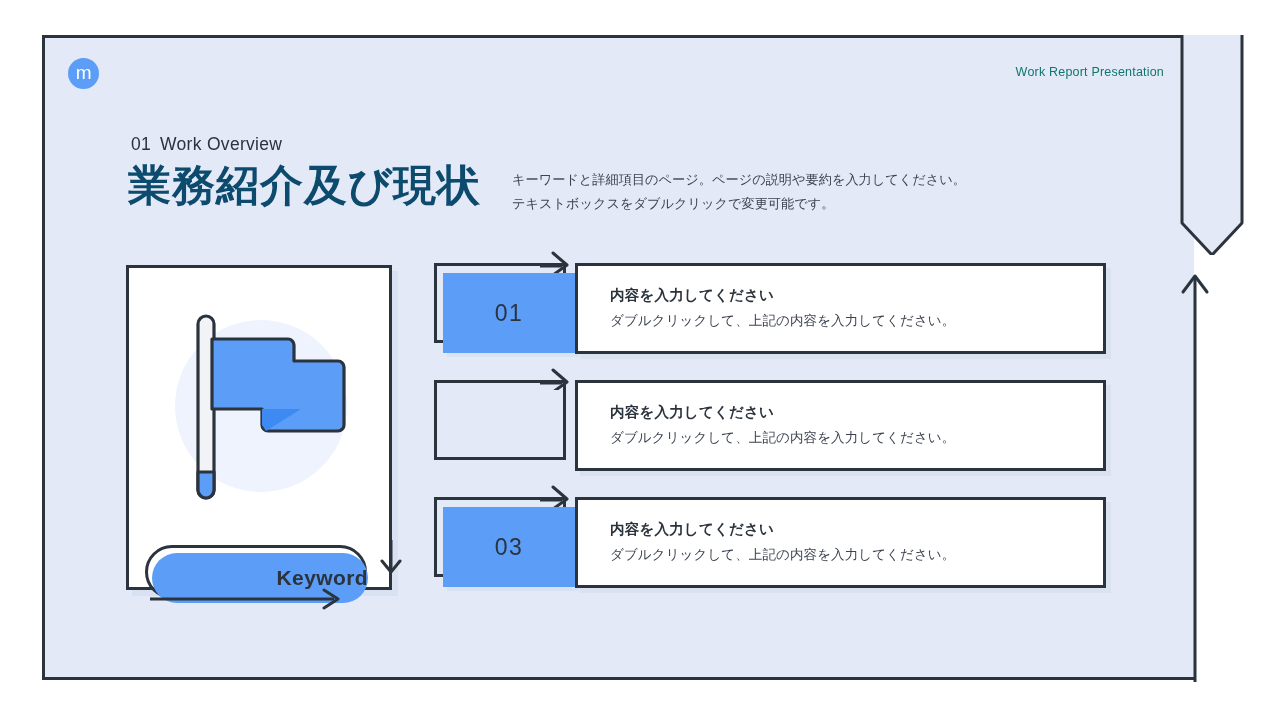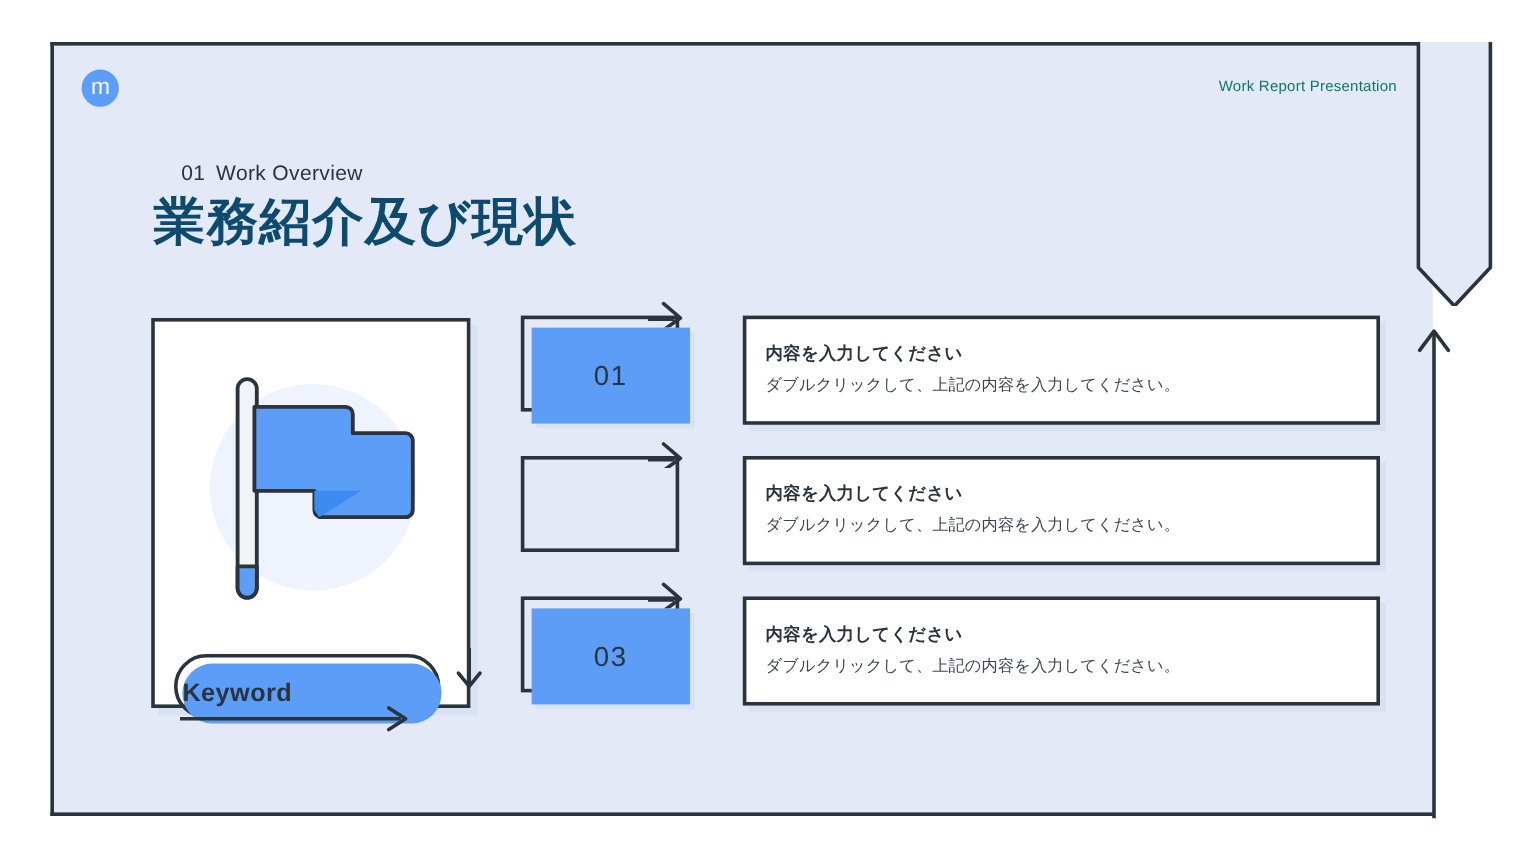--- a/index.html
+++ b/index.html
@@ -85,21 +85,20 @@
   
   .eyebrow {
     position: absolute;
     left: 131px;
     top: 134px;
     font-size: 17.5px;
     font-weight: 500;
     color: #2b333d;
     letter-spacing: 0.3px;
     white-space: nowrap;
-    margin-left: 20px;
   }
   .eyebrow .num { margin-right: 9px; }
 
   .title {
     position: absolute;
     left: 128px;
     top: 160px;
     font-size: 43px;
     font-weight: 700;
     color: #0c4a6e;
@@ -160,21 +159,21 @@
   .pill-fill {
     position: absolute;
     left: 152px;
     top: 553px;
     width: 216px;
     height: 50px;
     border-radius: 26px;
     background: #5b9df7;
     display: flex;
     align-items: center;
-    justify-content: flex-start;
+    justify-content: flex-end;
   }
   .pill-label {
     color: #2b333d;
     font-size: 21px;
     font-weight: 700;
     letter-spacing: 0.4px;
   }
   .pill-arrow {
     position: absolute;
     left: 150px;
@@ -233,22 +232,21 @@
 
   .text-box {
     position: absolute;
     left: 141px;
     top: 0px;
     width: 531px;
     height: 91px;
     background: #ffffff;
     border: 3px solid #2b333d;
     box-shadow: 5px 5px 0 rgba(210,220,238,0.5);
-    padding: 20px 0 0 16px;
-    margin-left: 44px;
+    padding: 20px 0 0 32px;
   }
   .tb-title {
     font-size: 14.5px;
     font-weight: 700;
     color: #2b333d;
     letter-spacing: 0.2px;
     line-height: 1.35;
     white-space: nowrap;
   }
   .tb-sub {
@@ -284,20 +282,24 @@
   </div>
 
   <div class="header-label">Work Report Presentation</div>
 
   <div class="eyebrow">
     <span class="num">01</span><span>Work Overview</span>
   </div>
 
   <div class="title">業務紹介及び現状</div>
 
+  <div class="lede">
+    <div>キーワードと詳細項目のページ。ページの説明や要約を入力してください。</div>
+    <div>テキストボックスをダブルクリックで変更可能です。</div>
+  </div>
 
   <div class="card"></div>
   <div class="card-circle"></div>
 
   <svg class="flag-wrap" viewBox="0 0 172 190">
 
     <rect x="10" y="4" width="16" height="182" rx="8" fill="#f1f3f6" stroke="#2b333d" stroke-width="3.2"></rect>
     <rect x="11.6" y="160" width="12.8" height="24" fill="#5b9df7"></rect>
     <path d="M10 178 L10 160 L26 160 L26 178 A8 8 0 0 1 18 186 A8 8 0 0 1 10 178 Z" fill="#5b9df7" stroke="#2b333d" stroke-width="3.2" stroke-linejoin="round"></path>
 

